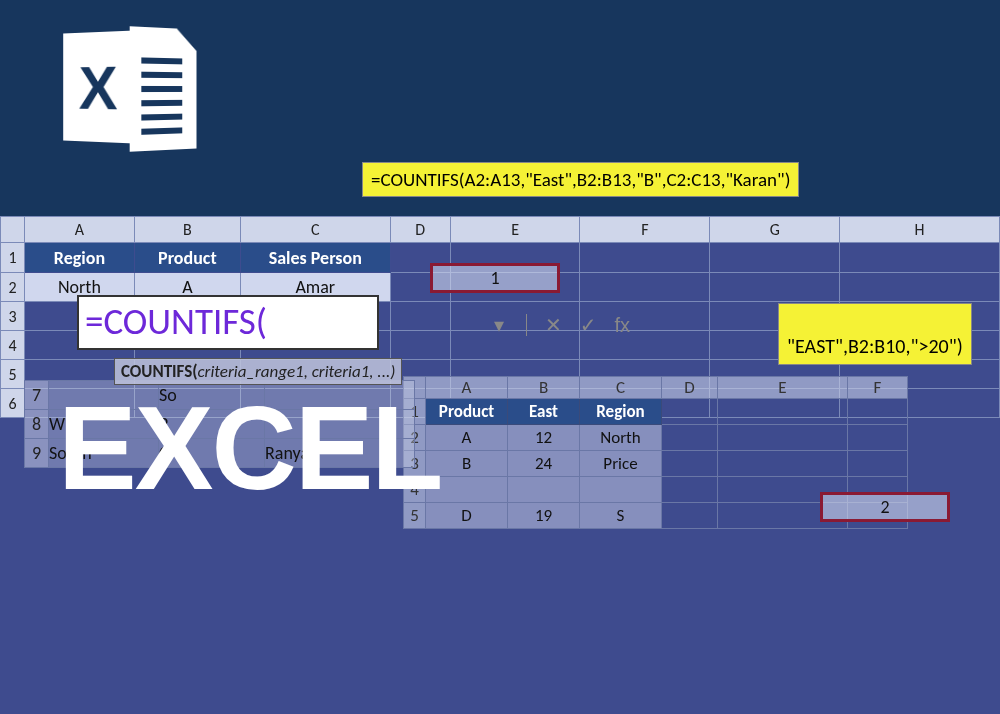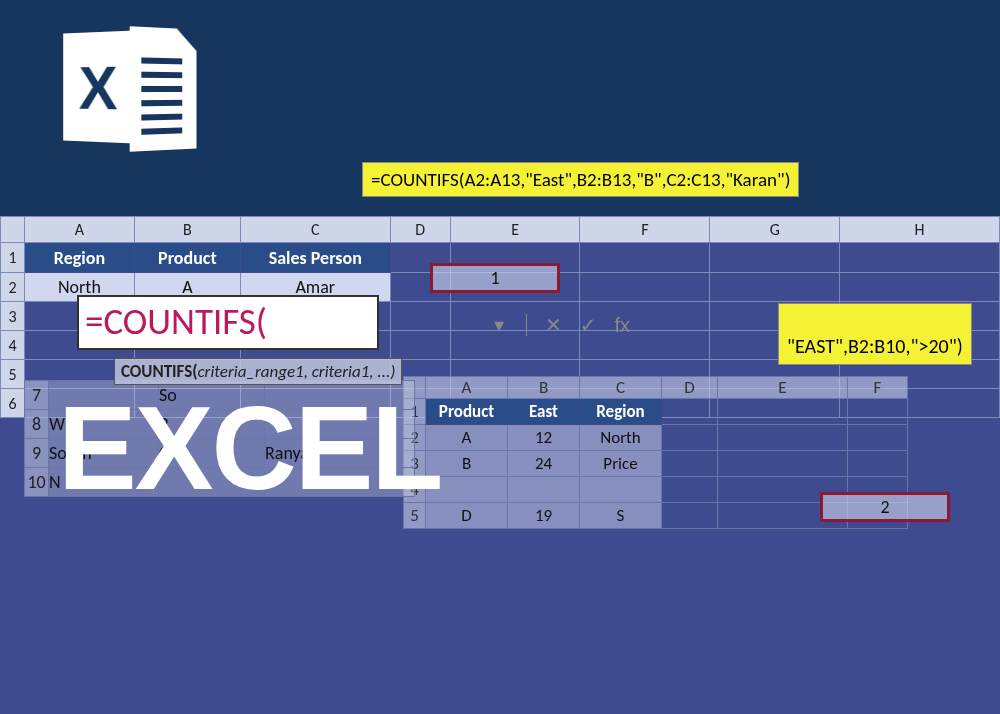--- a/index.html
+++ b/index.html
@@ -163,21 +163,21 @@
 
 
 .countifs-box {
   position: absolute;
   left: 77px;
   top: 295px;
   width: 302px;
   height: 55px;
   background: #fff;
   border: 2px solid #333;
-  color: #be185d;
+  color: #6d28d9;
   font-size: 37px;
   font-family: Calibri, Arial;
   padding: 2px 6px;
   z-index: 5;
 }
 .countifs-hint {
   position: absolute;
   left: 114px;
   top: 358px;
   background: rgba(190,195,220,0.85);
@@ -430,26 +430,20 @@
     <td class="cell">W</td>
     <td class="cell">R</td>
     <td class="cell"></td>
         </tr>
   <tr>
           <td class="rownum">9</td>
     <td class="cell">South</td>
     <td class="cell">C</td>
     <td class="cell">Ranya</td>
         </tr>
-  <tr>
-          <td class="rownum">10</td>
-    <td class="cell">N</td>
-    <td class="cell"></td>
-    <td class="cell">S</td>
-        </tr>
 </tbody>
     </table>
 </div>
 
 <div class="sheet2">
 <table>
   <tbody>
         <tr class="colhead">
     <td></td>
     <td style="width:82px">A</td>

